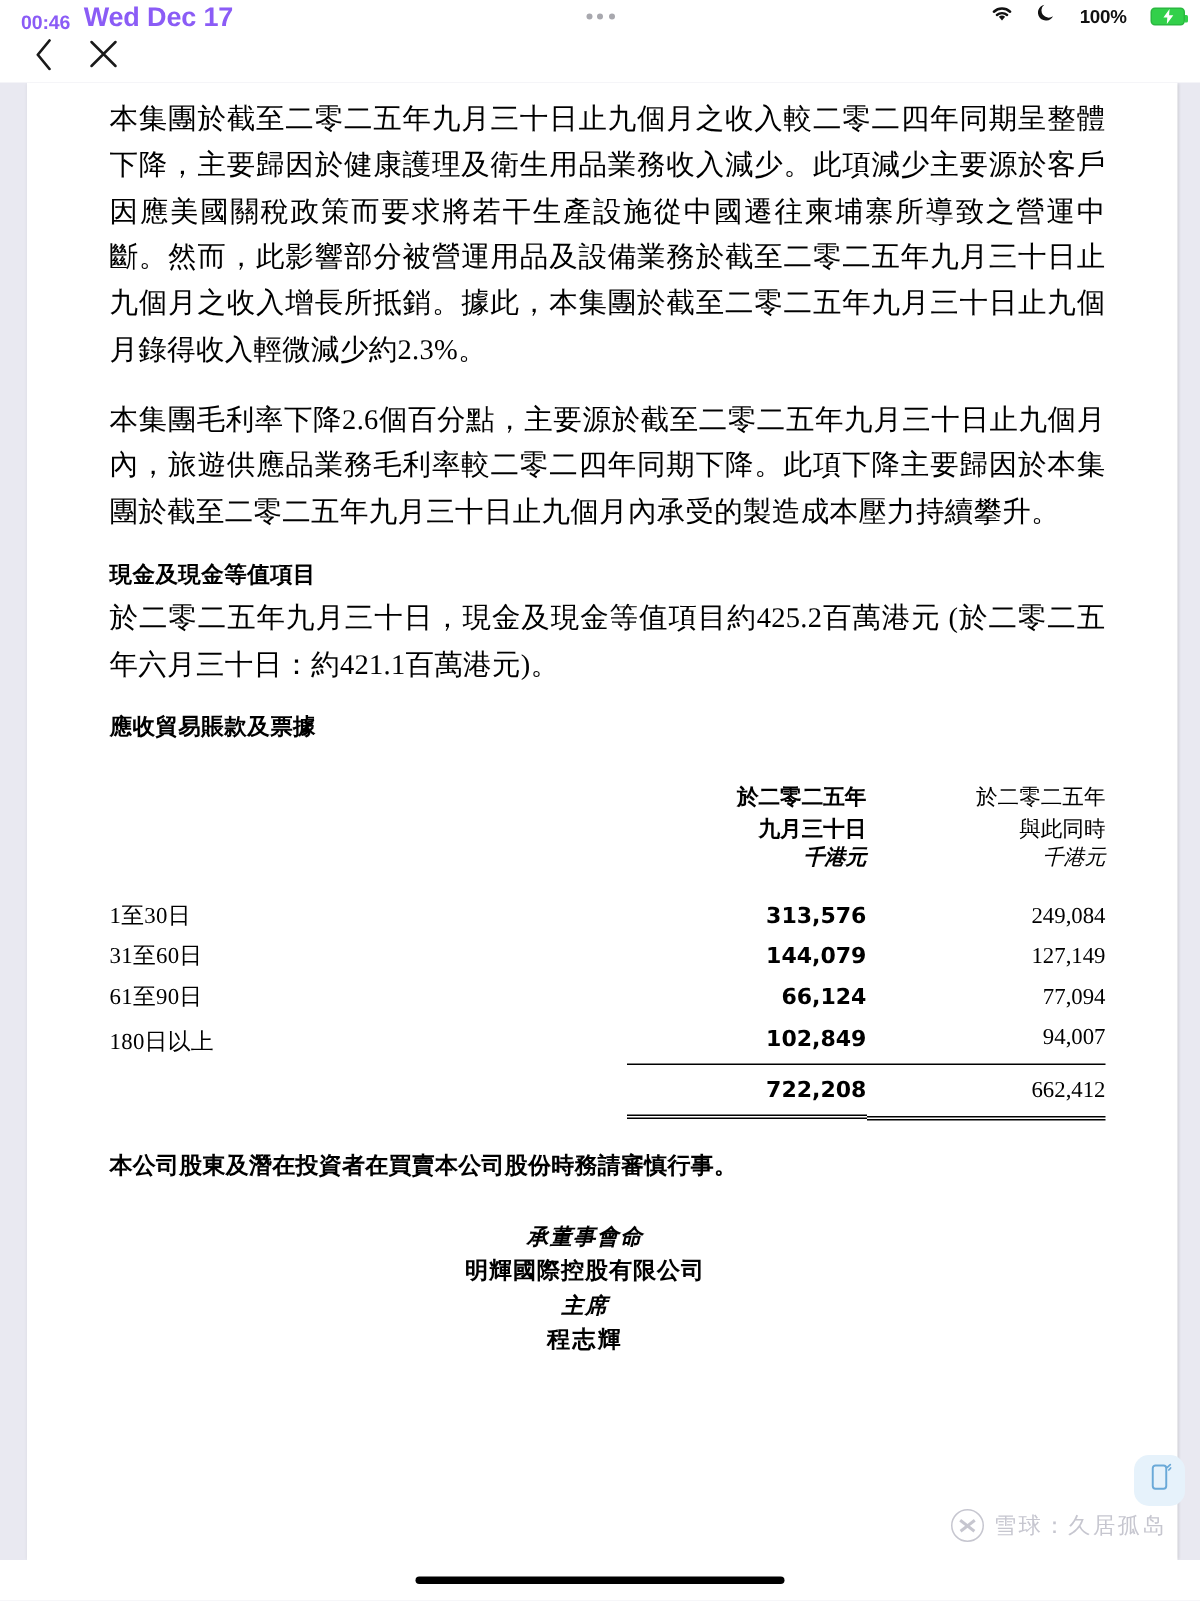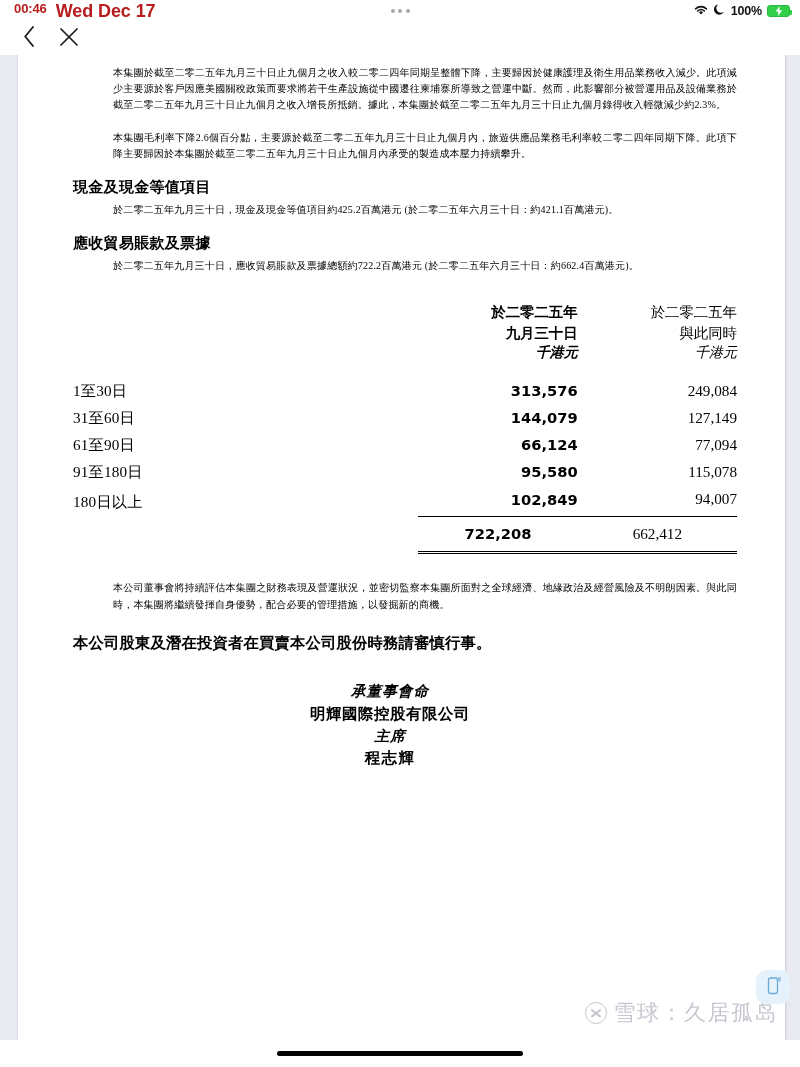--- a/index.html
+++ b/index.html
@@ -18,25 +18,25 @@
     top: 0; left: 0;
     width: 800px; height: 22px;
     background: #ffffff;
     display: flex;
     align-items: center;
     font-family: "Liberation Sans", sans-serif;
     z-index: 30;
   }
   .sb-left {
     display: flex;
-    align-items: flex-start;
+    align-items: flex-end;
     gap: 9px;
     padding-left: 14px;
     font-size: 13px;
-    color: #b91c1c;
+    color: #8b5cf6;
     font-weight: 600;
     letter-spacing: -0.1px;
   }
   .sb-time { font-size: 13px; }
   .sb-date { font-size: 18px; }
   .sb-center {
     position: absolute;
     left: 0; right: 0;
     display: flex;
     justify-content: center;
@@ -47,21 +47,21 @@
   .sb-dot {
     width: 4px; height: 4px;
     border-radius: 50%;
     background: #a8a8ae;
   }
   .sb-right {
     position: absolute;
     right: 10px;
     display: flex;
     align-items: center;
-    gap: 5px;
+    gap: 16px;
   }
   .sb-pct {
     font-size: 12.5px;
     font-weight: 600;
     color: #111;
     letter-spacing: -0.2px;
   }
   .battery {
     position: relative;
     width: 23px; height: 12px;
@@ -120,27 +120,26 @@
     background: #ffffff;
     box-shadow: 1px 0 2px rgba(0,0,0,0.14), -1px 0 2px rgba(0,0,0,0.05);
   }
   .page-inner {
     padding: 10px 48px 0 55px;
     color: #000;
   }
 
   
   p.para {
-    font-size: 10px;
+    font-size: 19px;
     line-height: 1.62;
     text-align: justify;
     text-justify: inter-ideograph;
     margin-bottom: 16px;
     letter-spacing: 0.2px;
-    margin-left: 40px;
   }
   p.tight { margin-bottom: 0; }
   h3.sec-head {
     font-size: 15px;
     font-weight: bold;
     margin: 16px 0 5px 0;
     letter-spacing: 0.3px;
     font-family: "DejaVu Sans", "Liberation Sans", sans-serif;
   }
   p.bold-para {
@@ -205,21 +204,21 @@
   }
   td.num.cur { font-weight: bold; font-family: "DejaVu Sans", "Liberation Sans", sans-serif; font-size: 14.7px; }
   td.num.prev { font-family: "Liberation Serif", serif; }
 
   tr.rule td.num .ruleline {
     display: block;
     border-top: 1.3px solid #000;
     margin: 4px 0 0 0;
     height: 1px;
   }
-  tr.total td.num { padding-top: 3px; text-align: center; }
+  tr.total td.num { padding-top: 3px; }
   tr.dblrule td.num .dbl {
     display: block;
     border-top: 1.3px solid #000;
     border-bottom: 1.3px solid #000;
     height: 3px;
     margin-top: 4px;
   }
 
   
   .sig {
@@ -257,21 +256,21 @@
   
   .watermark {
     position: absolute;
     right: 22px;
     bottom: 12px;
     display: flex;
     align-items: center;
     gap: 7px;
     color: #c2c2cc;
     font-family: "DejaVu Sans", "Liberation Sans", sans-serif;
-    font-size: 22px;
+    font-size: 15px;
     letter-spacing: 1.5px;
     opacity: 0.92;
     z-index: 12;
     pointer-events: none;
     justify-content: center;
   }
   .wm-logo {
     width: 22px; height: 22px;
     border: 1.6px solid #c2c2cc;
     border-radius: 50%;
@@ -377,21 +376,20 @@
     <div class="page-inner">
 
       <p class="para">本集團於截至二零二五年九月三十日止九個月之收入較二零二四年同期呈整體下降，主要歸因於健康護理及衛生用品業務收入減少。此項減少主要源於客戶因應美國關稅政策而要求將若干生產設施從中國遷往柬埔寨所導致之營運中斷。然而，此影響部分被營運用品及設備業務於截至二零二五年九月三十日止九個月之收入增長所抵銷。據此，本集團於截至二零二五年九月三十日止九個月錄得收入輕微減少約2.3%。</p>
 
       <p class="para">本集團毛利率下降2.6個百分點，主要源於截至二零二五年九月三十日止九個月內，旅遊供應品業務毛利率較二零二四年同期下降。此項下降主要歸因於本集團於截至二零二五年九月三十日止九個月內承受的製造成本壓力持續攀升。</p>
 
       <h3 class="sec-head">現金及現金等值項目</h3>
       <p class="para tight">於二零二五年九月三十日，現金及現金等值項目約425.2百萬港元 (於二零二五年六月三十日：約421.1百萬港元)。</p>
 
       <h3 class="sec-head">應收貿易賬款及票據</h3>
-      <p class="para tight">於二零二五年九月三十日，應收貿易賬款及票據總額約722.2百萬港元 (於二零二五年六月三十日：約662.4百萬港元)。</p>
 
 
       <table class="aging-table">
         <thead>
           <tr>
             <th class="col-label"></th>
             <th class="col-num">
               <div class="th-stack">
                 <div>於二零二五年</div>
                 <div>九月三十日</div>
@@ -416,25 +414,20 @@
           <tr>
             <td class="lbl">31至60日</td>
             <td class="num cur">144,079</td>
             <td class="num prev">127,149</td>
           </tr>
           <tr>
             <td class="lbl">61至90日</td>
             <td class="num cur">66,124</td>
             <td class="num prev">77,094</td>
           </tr>
-          <tr>
-            <td class="lbl">91至180日</td>
-            <td class="num cur">95,580</td>
-            <td class="num prev">115,078</td>
-          </tr>
           <tr class="rule">
             <td class="lbl">180日以上</td>
             <td class="num cur">
               <span>102,849</span>
               <span class="ruleline"></span>
             </td>
             <td class="num prev">
               <span>94,007</span>
               <span class="ruleline"></span>
             </td>
@@ -446,21 +439,20 @@
               <span class="dbl"></span>
             </td>
             <td class="num prev">
               <span>662,412</span>
               <span class="dbl"></span>
             </td>
           </tr>
         </tbody>
       </table>
 
-      <p class="para" style="margin-top:26px;">本公司董事會將持續評估本集團之財務表現及營運狀況，並密切監察本集團所面對之全球經濟、地緣政治及經營風險及不明朗因素。與此同時，本集團將繼續發揮自身優勢，配合必要的管理措施，以發掘新的商機。</p>
 
       <p class="bold-para">本公司股東及潛在投資者在買賣本公司股份時務請審慎行事。</p>
 
       <div class="sig">
         <div class="by">承董事會命</div>
         <div class="company">明輝國際控股有限公司</div>
         <div class="role">主席</div>
         <div class="name">程志輝</div>
       </div>
 

